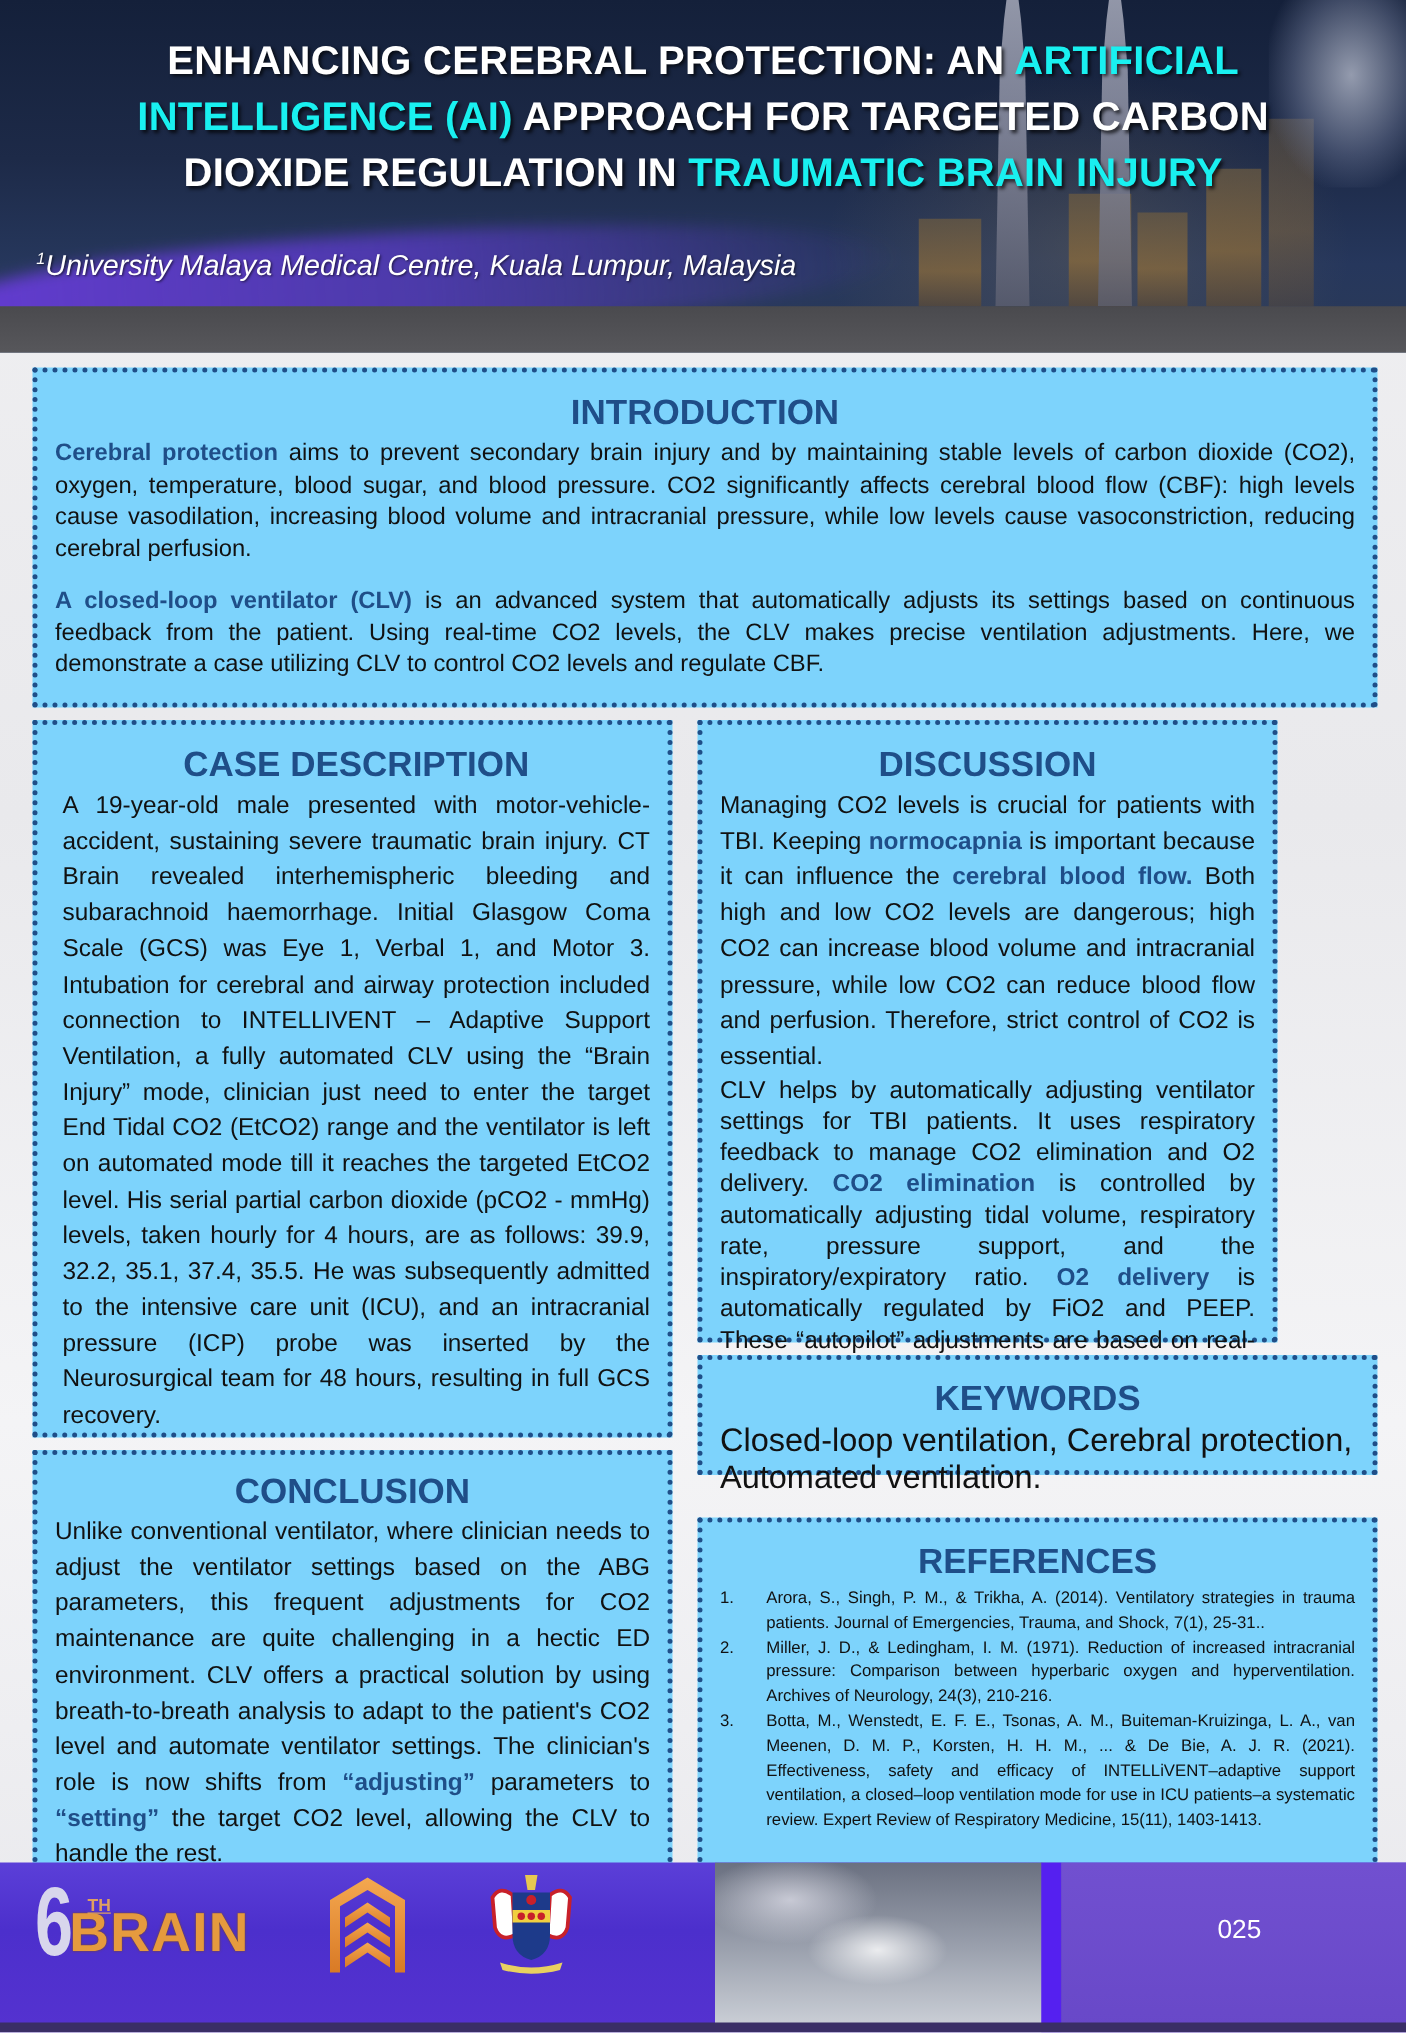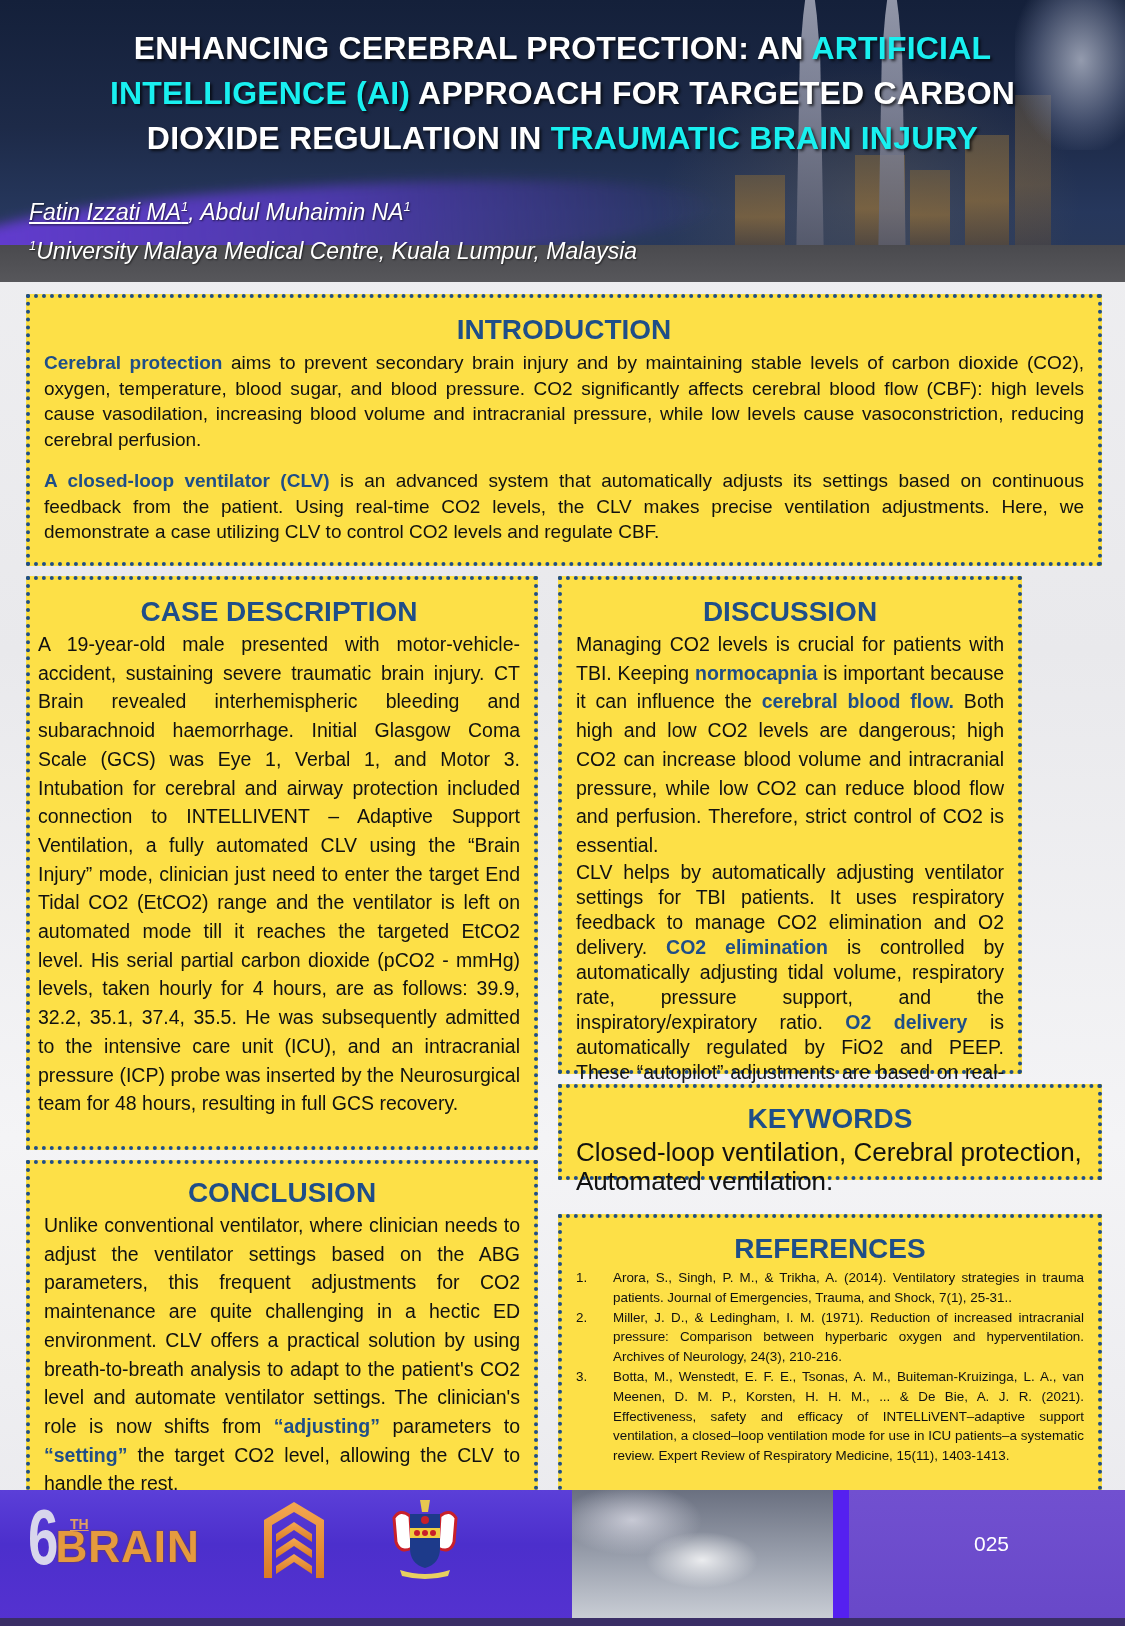--- a/index.html
+++ b/index.html
@@ -57,37 +57,37 @@
     position: absolute; left: 29px; top: 190px; color: #ffffff;
     font-style: italic; font-size: 23px; line-height: 33px;
     text-shadow: 1px 1px 2px rgba(0,0,0,0.6);
   }
   .authors .u { text-decoration: underline; }
   .authors sup { font-size: 13px; }
 
   
   .panel {
     position: absolute;
-    background: #fde047;
+    background: #7dd3fc;
     border: 4px dotted #1f4e88;
     border-style: dotted;
   }
   .panel h2 {
     text-align: center; color: #1f4e88; font-weight: bold;
     font-family: "Liberation Sans", sans-serif;
   }
   .panel p { color: #111; text-align: justify; }
   .b { color: #1f4e88; font-weight: bold; }
 
   #intro { left: 26px; top: 294px; width: 1076px; height: 272px; padding: 10px 14px 0 14px; }
   #intro h2 { font-size: 28px; line-height: 40px; margin-top: 2px; }
   #intro p { font-size: 19px; line-height: 25.5px; }
   #intro p + p { margin-top: 16px; }
 
-  #case { left: 26px; top: 576px; width: 512px; height: 574px; padding: 14px 14px 0 8px; }
+  #case { left: 26px; top: 576px; width: 512px; height: 574px; padding: 14px 14px 0 20px; }
   #case h2 { font-size: 28px; line-height: 36px; }
   #case p { font-size: 19.5px; line-height: 28.7px; }
 
   #conclusion { left: 26px; top: 1160px; width: 512px; height: 346px; padding: 11px 14px 0 14px; }
   #conclusion h2 { font-size: 28px; line-height: 36px; }
   #conclusion p { font-size: 19.5px; line-height: 28.7px; }
 
   #discussion { left: 558px; top: 576px; width: 464px; height: 498px; padding: 14px 14px 0 14px; }
   #discussion h2 { font-size: 28px; line-height: 36px; }
   #discussion p { font-size: 19.5px; line-height: 28.7px; }
@@ -168,23 +168,20 @@
   </div>
   <div class="robot"></div>
 
   <h1 class="title">
     <span>ENHANCING CEREBRAL PROTECTION: AN </span><span class="hl">ARTIFICIAL</span><br>
     <span class="hl">INTELLIGENCE (AI)</span><span> APPROACH FOR TARGETED CARBON</span><br>
     <span>DIOXIDE REGULATION IN </span><span class="hl">TRAUMATIC BRAIN INJURY</span>
   </h1>
 
   <div class="authors">
-    <div>
-      <span class="u"><span>Fatin Izzati MA</span><sup>1</sup></span><span>, </span><span><span>Abdul Muhaimin NA</span><sup>1</sup></span>
-    </div>
     <div><sup>1</sup><span>University Malaya Medical Centre, Kuala Lumpur, Malaysia</span></div>
   </div>
 </header>
 
 <section class="panel" id="intro">
   <h2>INTRODUCTION</h2>
   <p><span class="b">Cerebral protection</span><span> aims to prevent secondary brain injury and by maintaining stable levels of carbon dioxide (CO2), oxygen, temperature, blood sugar, and blood pressure. CO2 significantly affects cerebral blood flow (CBF): high levels cause vasodilation, increasing blood volume and intracranial pressure, while low levels cause vasoconstriction, reducing cerebral perfusion.</span></p>
   <p><span class="b">A closed-loop ventilator (CLV)</span><span> is an advanced system that automatically adjusts its settings based on continuous feedback from the patient. Using real-time CO2 levels, the CLV makes precise ventilation adjustments. Here, we demonstrate a case utilizing CLV to control CO2 levels and regulate CBF.</span></p>
 </section>
 

